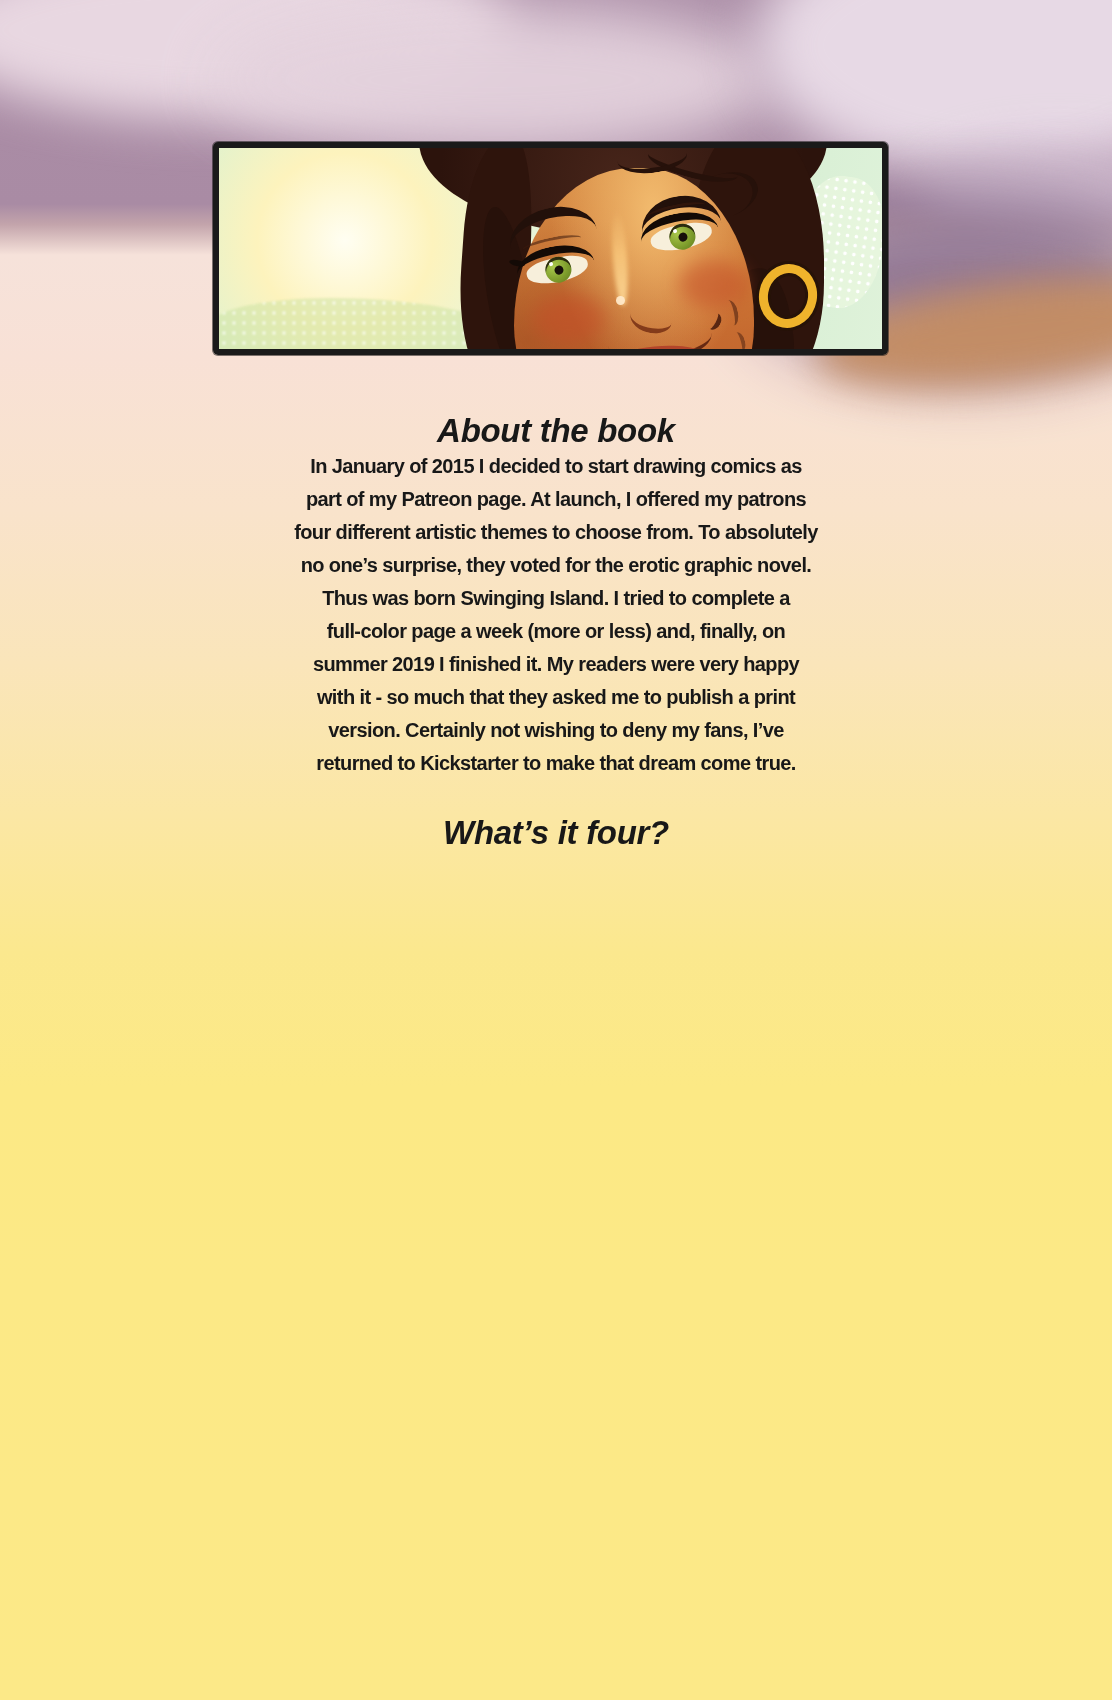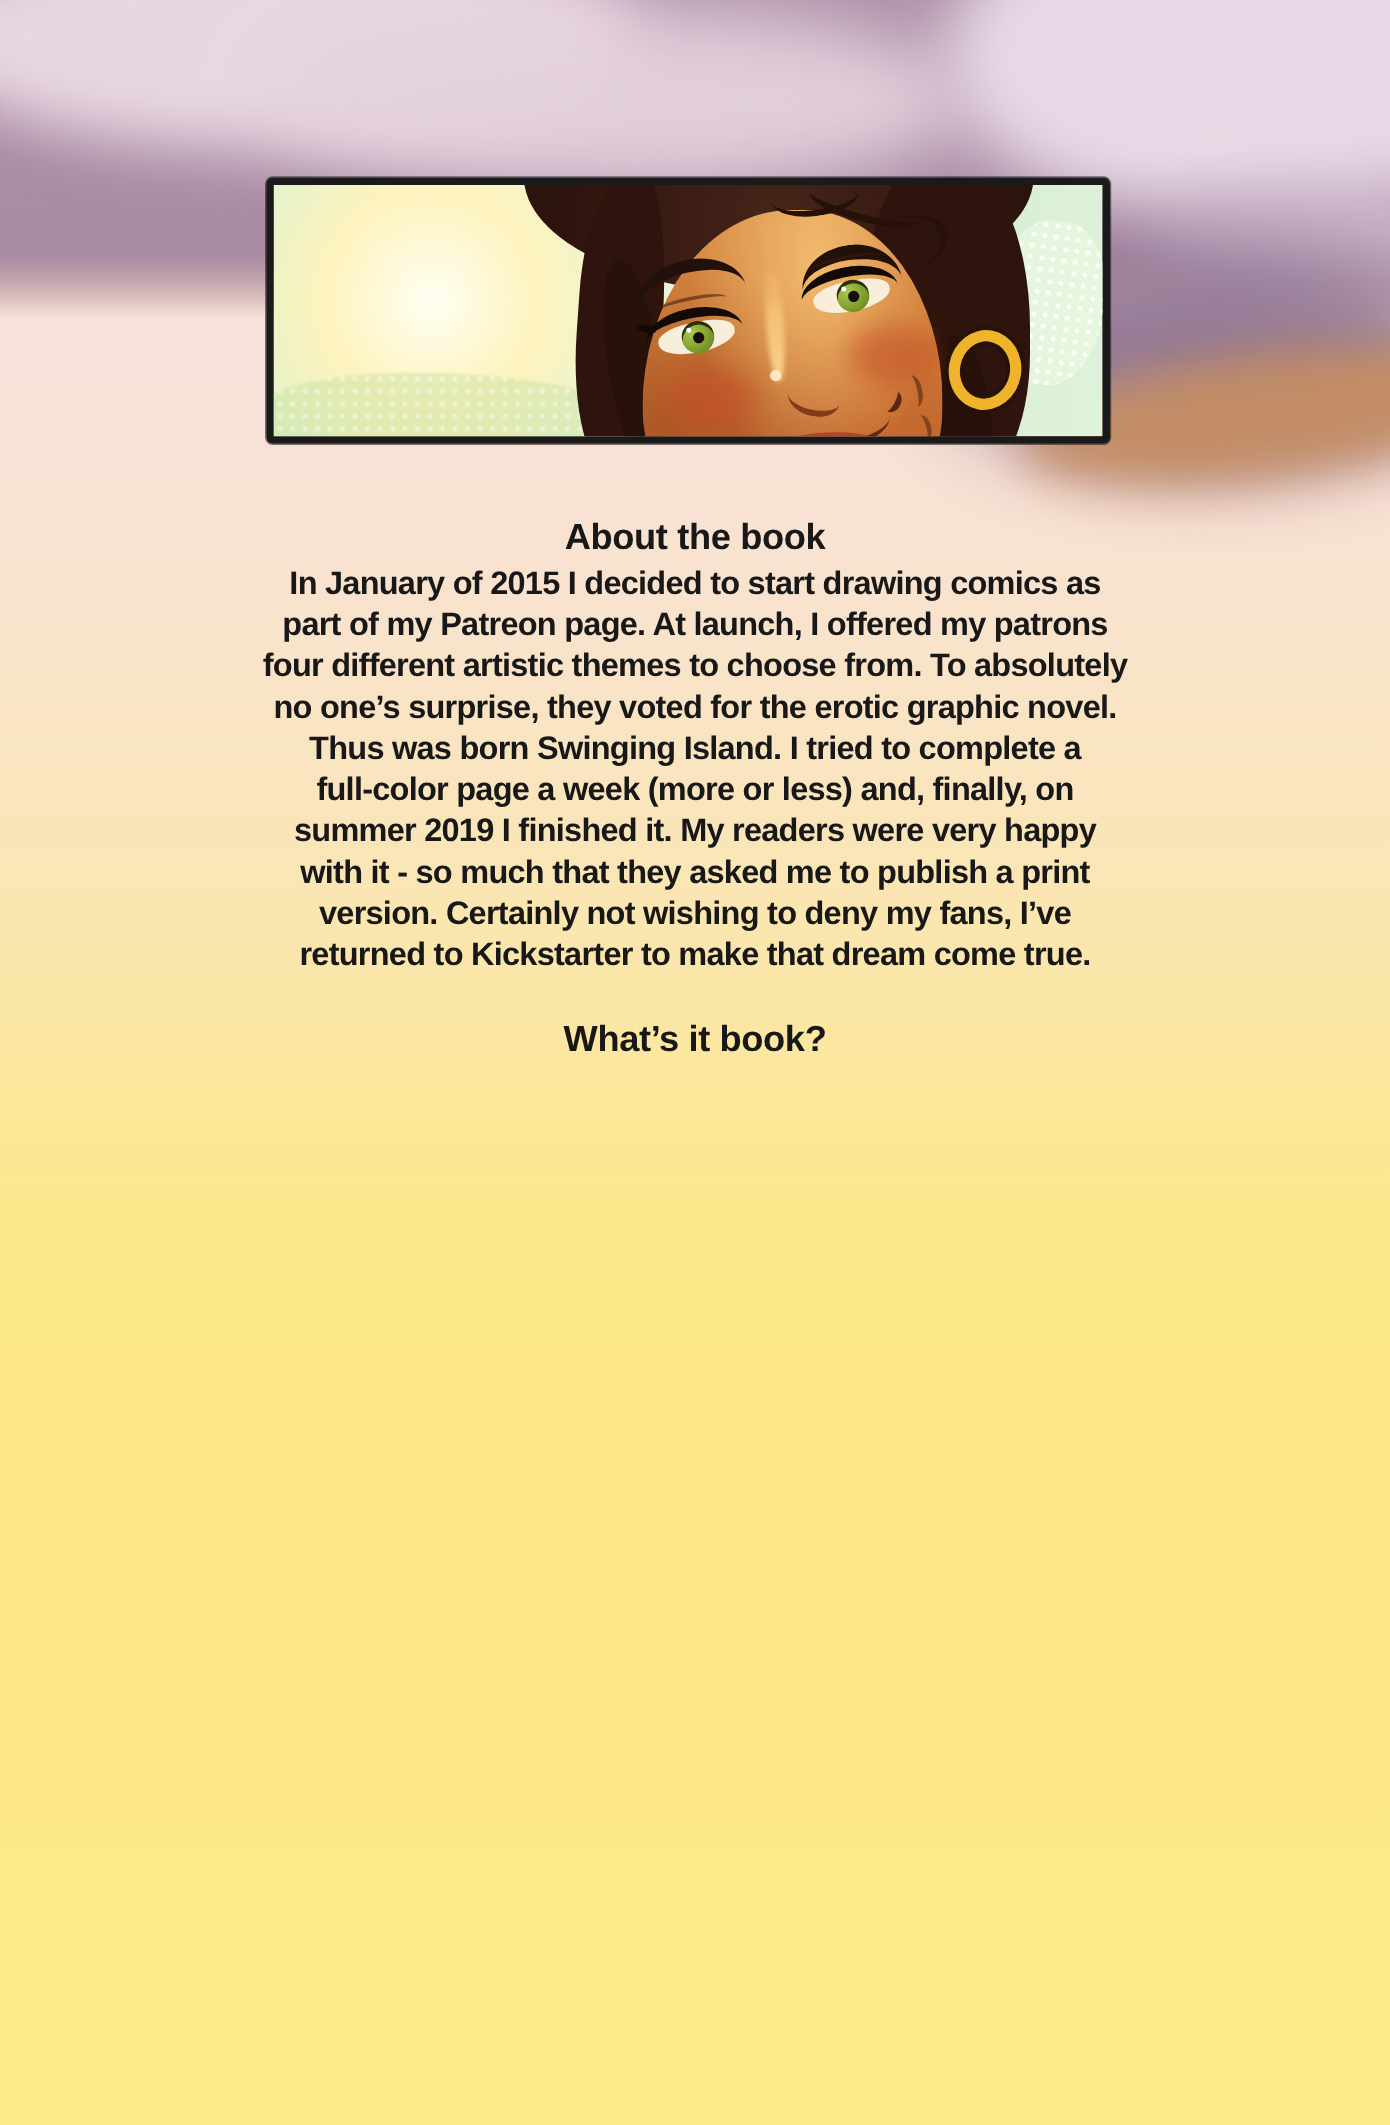--- a/index.html
+++ b/index.html
@@ -85,22 +85,22 @@
   .jaw-mark{left:505px;top:152px;width:10px;height:26px;border-right:4px solid rgba(70,30,15,.55);border-radius:50%;transform:rotate(-12deg);}
   .jaw-mark2{left:514px;top:184px;width:8px;height:20px;border-right:4px solid rgba(70,30,15,.5);border-radius:50%;transform:rotate(-16deg);}
   .fore-strand{left:428px;top:4px;width:92px;height:20px;border-bottom:6px solid #26110a;border-radius:0 0 80% 60%;transform:rotate(16deg);}
   .fore-strand2{left:468px;top:26px;width:66px;height:44px;border-right:6px solid #26110a;border-radius:0 70% 60% 0;transform:rotate(-22deg);}
   .fore-strand3{left:398px;top:-6px;width:70px;height:26px;border-bottom:5px solid #26110a;border-radius:0 0 70% 90%;transform:rotate(-10deg);}
   .earring{left:540px;top:116px;width:40px;height:46px;border:9px solid #efb32c;border-radius:50%;transform:rotate(10deg);
     box-shadow:0 0 0 3px #261208,inset 0 0 0 3px #261208;background:transparent;}
 
   
   .content{position:absolute;left:0;top:414px;width:1112px;z-index:3;text-align:center;color:#181818;}
-  .content h2{margin:0;font-size:29px;line-height:33px;font-weight:bold;letter-spacing:-.3px;}
-  .content p{margin:3px 0 0;font-size:26px;line-height:33px;font-weight:600;letter-spacing:-.6px;white-space:pre-line;}
+  .content h2{margin:0;font-size:33px;line-height:33px;font-weight:bold;letter-spacing:-.3px;font-style:italic;}
+  .content p{margin:3px 0 0;font-size:20px;line-height:33px;font-weight:600;letter-spacing:-.6px;white-space:pre-line;}
   .sect2 h2{margin-top:36px;}
 </style>
 </head>
 <body>
 
 <div class="bg"></div>
 <div class="blob cloud1"></div>
 <div class="blob cloud2"></div>
 <div class="blob cloud3"></div>
 <div class="blob cloud4"></div>
@@ -162,15 +162,15 @@
 four different artistic themes to choose from. To absolutely
 no one’s surprise, they voted for the erotic graphic novel.
 Thus was born Swinging Island. I tried to complete a
 full-color page a week (more or less) and, finally, on
 summer 2019 I finished it. My readers were very happy
 with it - so much that they asked me to publish a print
 version. Certainly not wishing to deny my fans, I’ve
 returned to Kickstarter to make that dream come true.</p>
   </section>
   <section class="sect2">
-    <h2>What’s it book?</h2>
+    <h2>What’s it four?</h2>
   </section>
 </div>
 
 </body></html>

